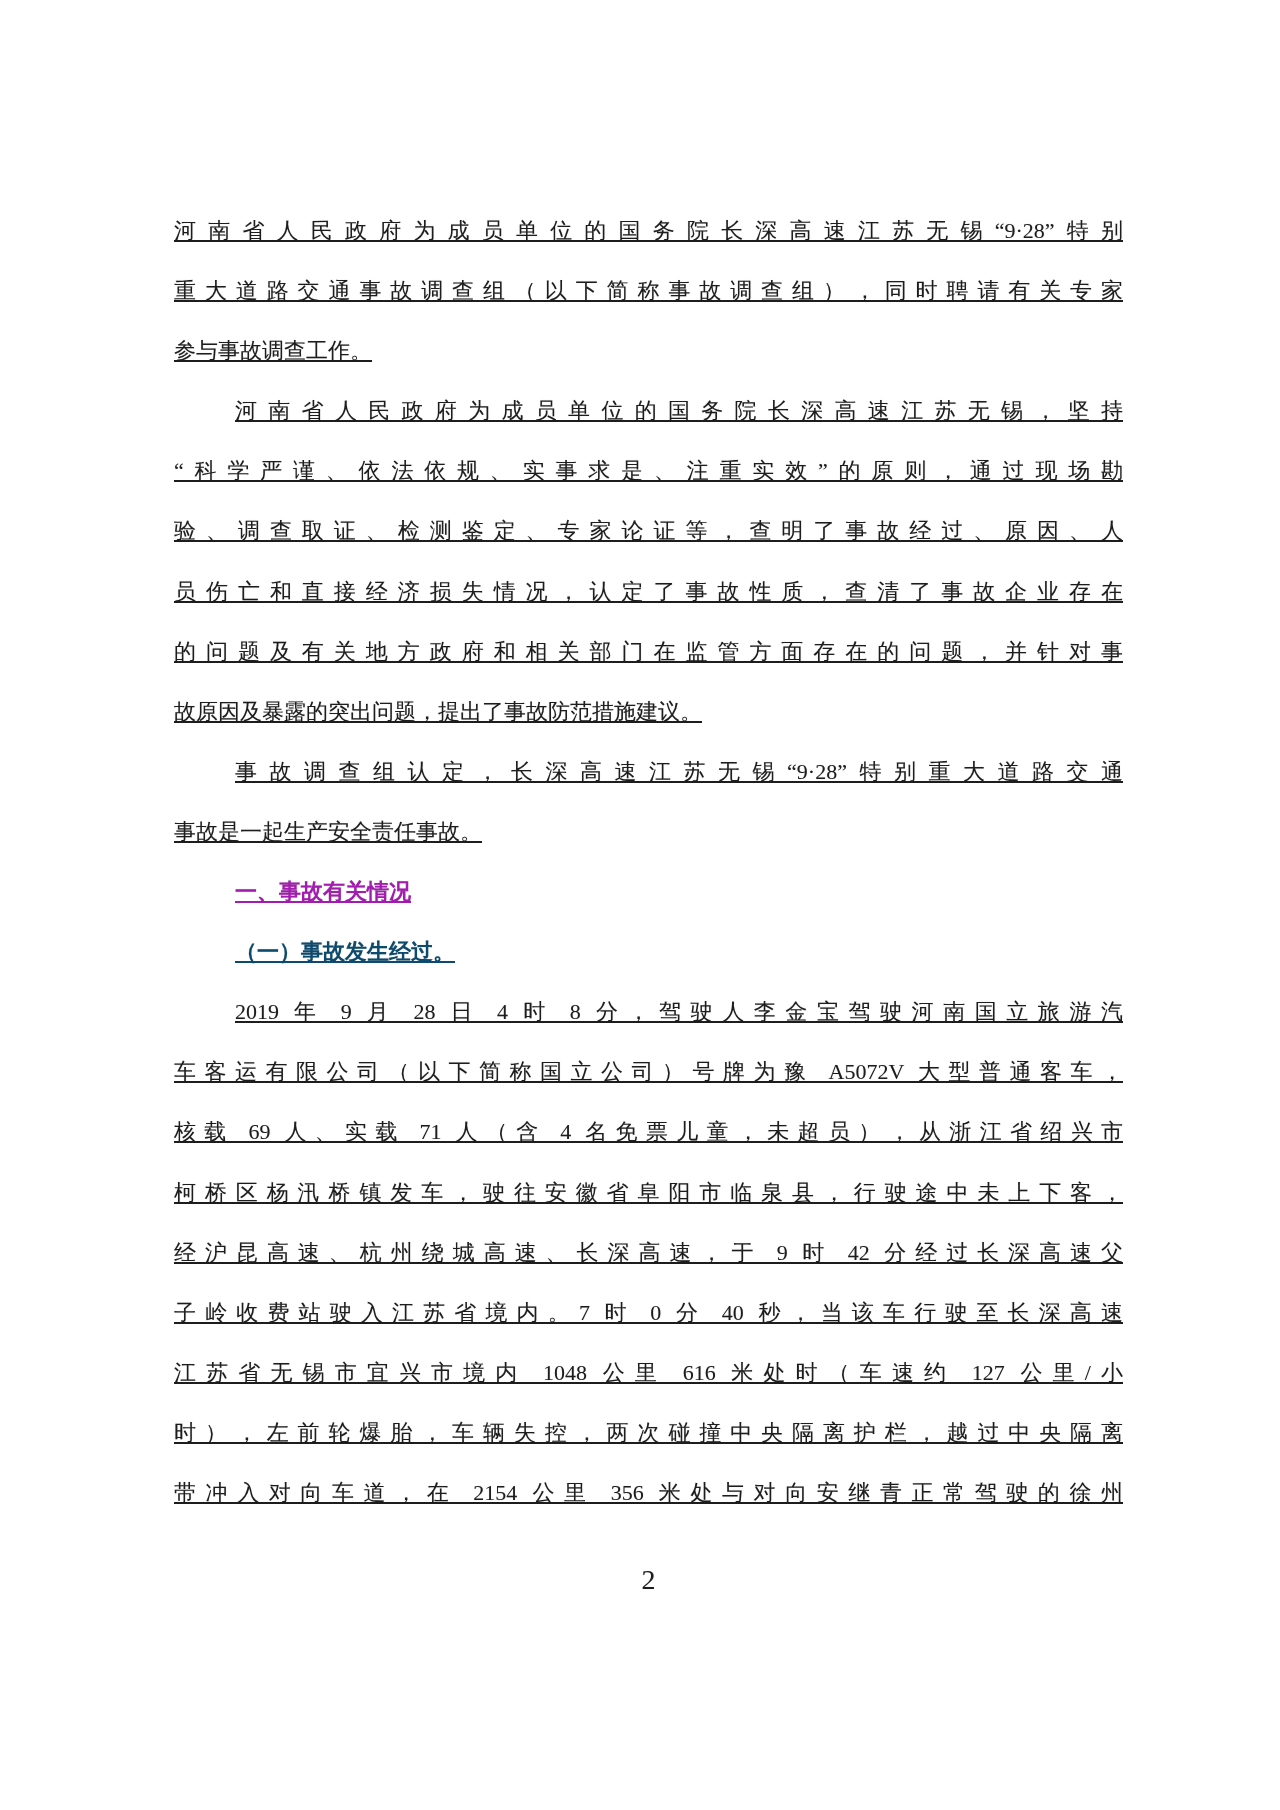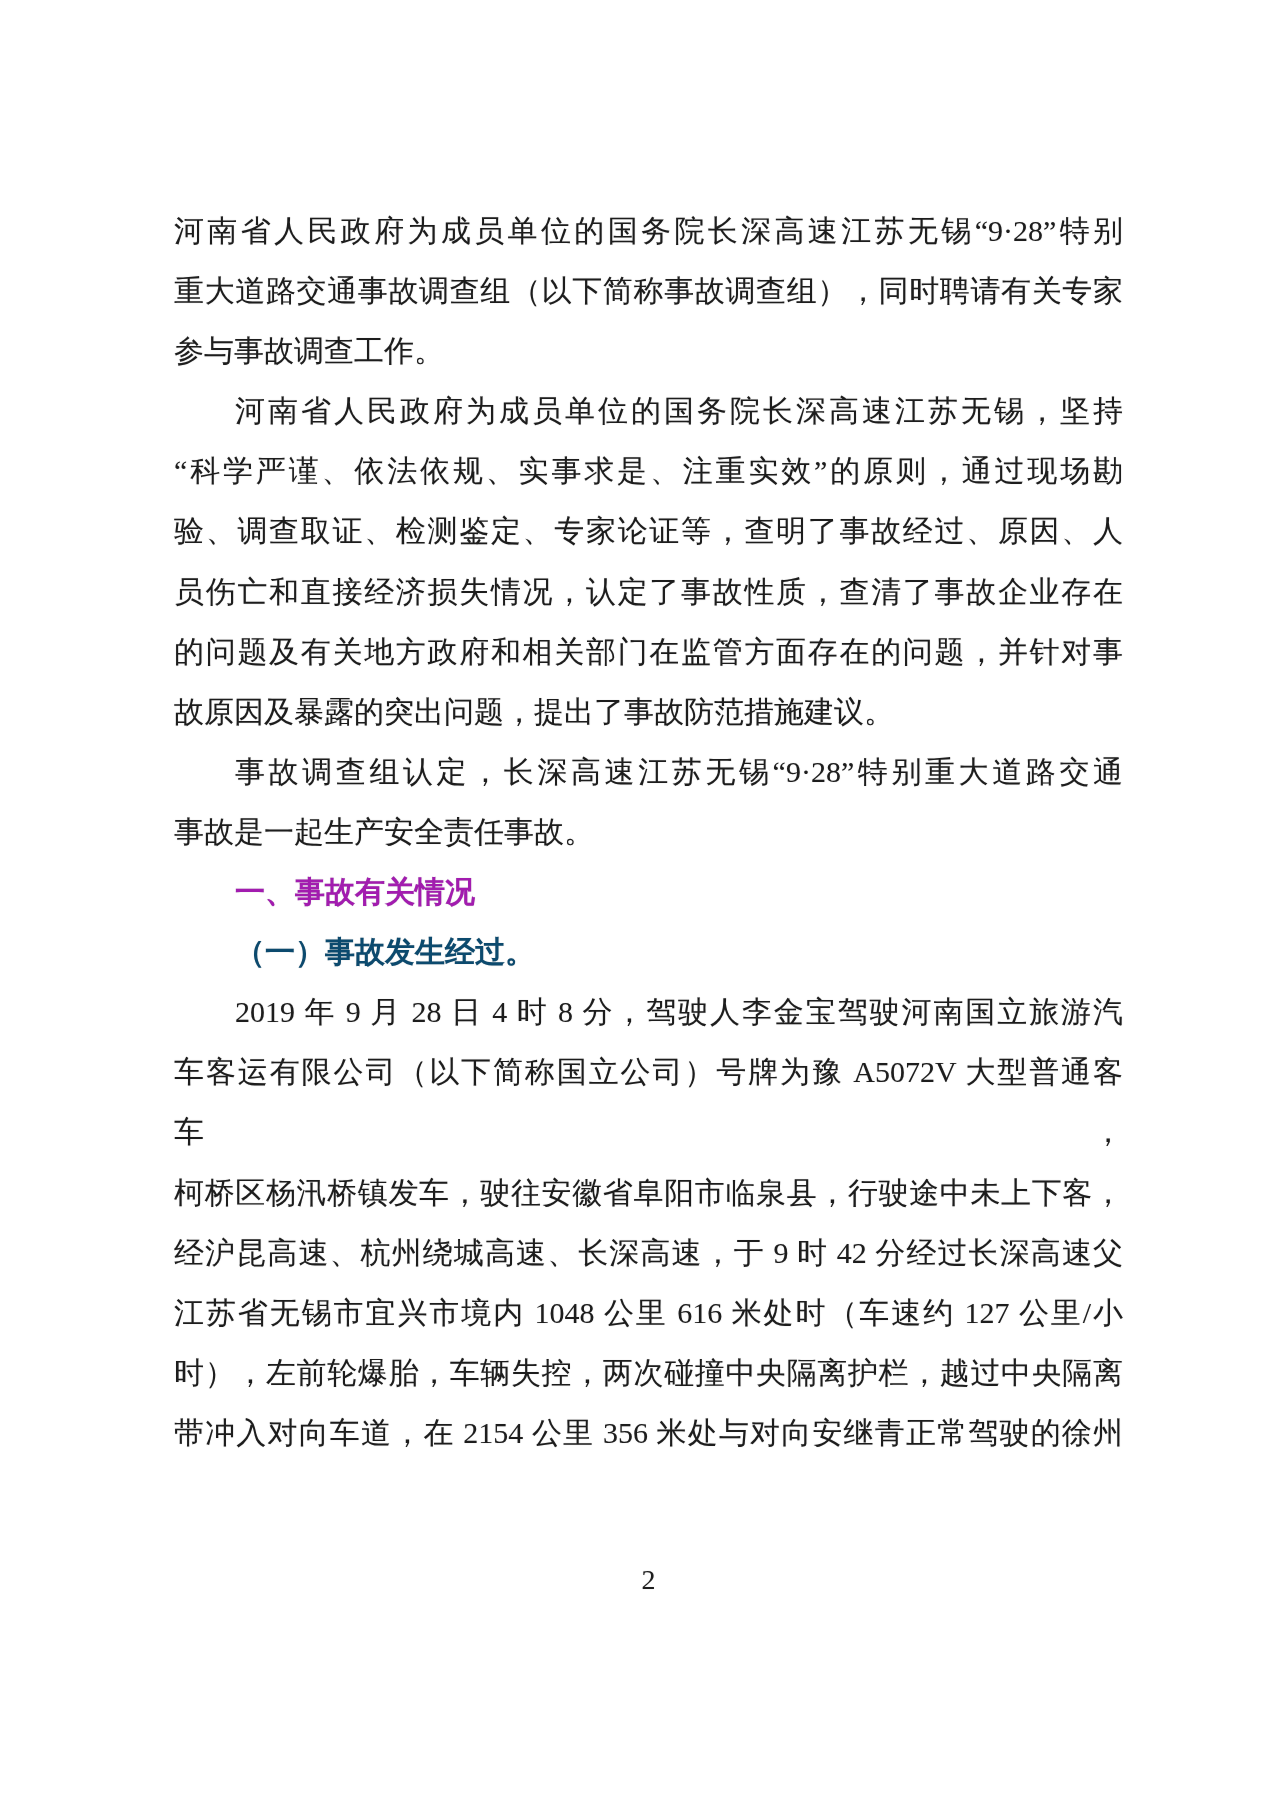--- a/index.html
+++ b/index.html
@@ -21,26 +21,27 @@
     background: #ffffff;
     overflow: hidden;
   }
   .doc-content {
     position: absolute;
     left: 174px;
     top: 201px;
     width: 949px;
   }
   .line {
-    font-size: 30px;
+    font-size: 22px;
     line-height: 60.1px;
     color: #1d1d1d;
     text-align: left;
     white-space: normal;
     text-shadow: 0 0 1px rgba(45,45,45,0.30);
+    text-decoration: underline;
   }
   .line.justify {
     text-align: justify;
     text-align-last: justify;
   }
   .line.indent {
     padding-left: 61px;
   }
   .line.style-heading1 {
     font-family: "Liberation Sans", "DejaVu Sans", sans-serif;
@@ -78,22 +79,24 @@
       <div class="line style-body justify">验、调查取证、检测鉴定、专家论证等，查明了事故经过、原因、人</div>
       <div class="line style-body justify">员伤亡和直接经济损失情况，认定了事故性质，查清了事故企业存在</div>
       <div class="line style-body justify">的问题及有关地方政府和相关部门在监管方面存在的问题，并针对事</div>
       <div class="line style-body">故原因及暴露的突出问题，提出了事故防范措施建议。</div>
       <div class="line style-body justify indent">事故调查组认定，长深高速江苏无锡“9·28”特别重大道路交通</div>
       <div class="line style-body">事故是一起生产安全责任事故。</div>
       <div class="line style-heading1 indent">一、事故有关情况</div>
       <div class="line style-heading2 indent">（一）事故发生经过。</div>
       <div class="line style-body justify indent">2019 年 9 月 28 日 4 时 8 分，驾驶人李金宝驾驶河南国立旅游汽</div>
       <div class="line style-body justify">车客运有限公司（以下简称国立公司）号牌为豫 A5072V 大型普通客车，</div>
+      <div class="line style-body justify">核载 69 人、实载 71 人（含 4 名免票儿童，未超员），从浙江省绍兴市</div>
       <div class="line style-body justify">柯桥区杨汛桥镇发车，驶往安徽省阜阳市临泉县，行驶途中未上下客，</div>
       <div class="line style-body justify">经沪昆高速、杭州绕城高速、长深高速，于 9 时 42 分经过长深高速父</div>
+      <div class="line style-body justify">子岭收费站驶入江苏省境内。7 时 0 分 40 秒，当该车行驶至长深高速</div>
       <div class="line style-body justify">江苏省无锡市宜兴市境内 1048 公里 616 米处时（车速约 127 公里/小</div>
       <div class="line style-body justify">时），左前轮爆胎，车辆失控，两次碰撞中央隔离护栏，越过中央隔离</div>
       <div class="line style-body justify">带冲入对向车道，在 2154 公里 356 米处与对向安继青正常驾驶的徐州</div>
     </div>
   <div class="page-number-row">
     <span class="page-number">2</span>
   </div>
 </div>
 
 </body></html>

